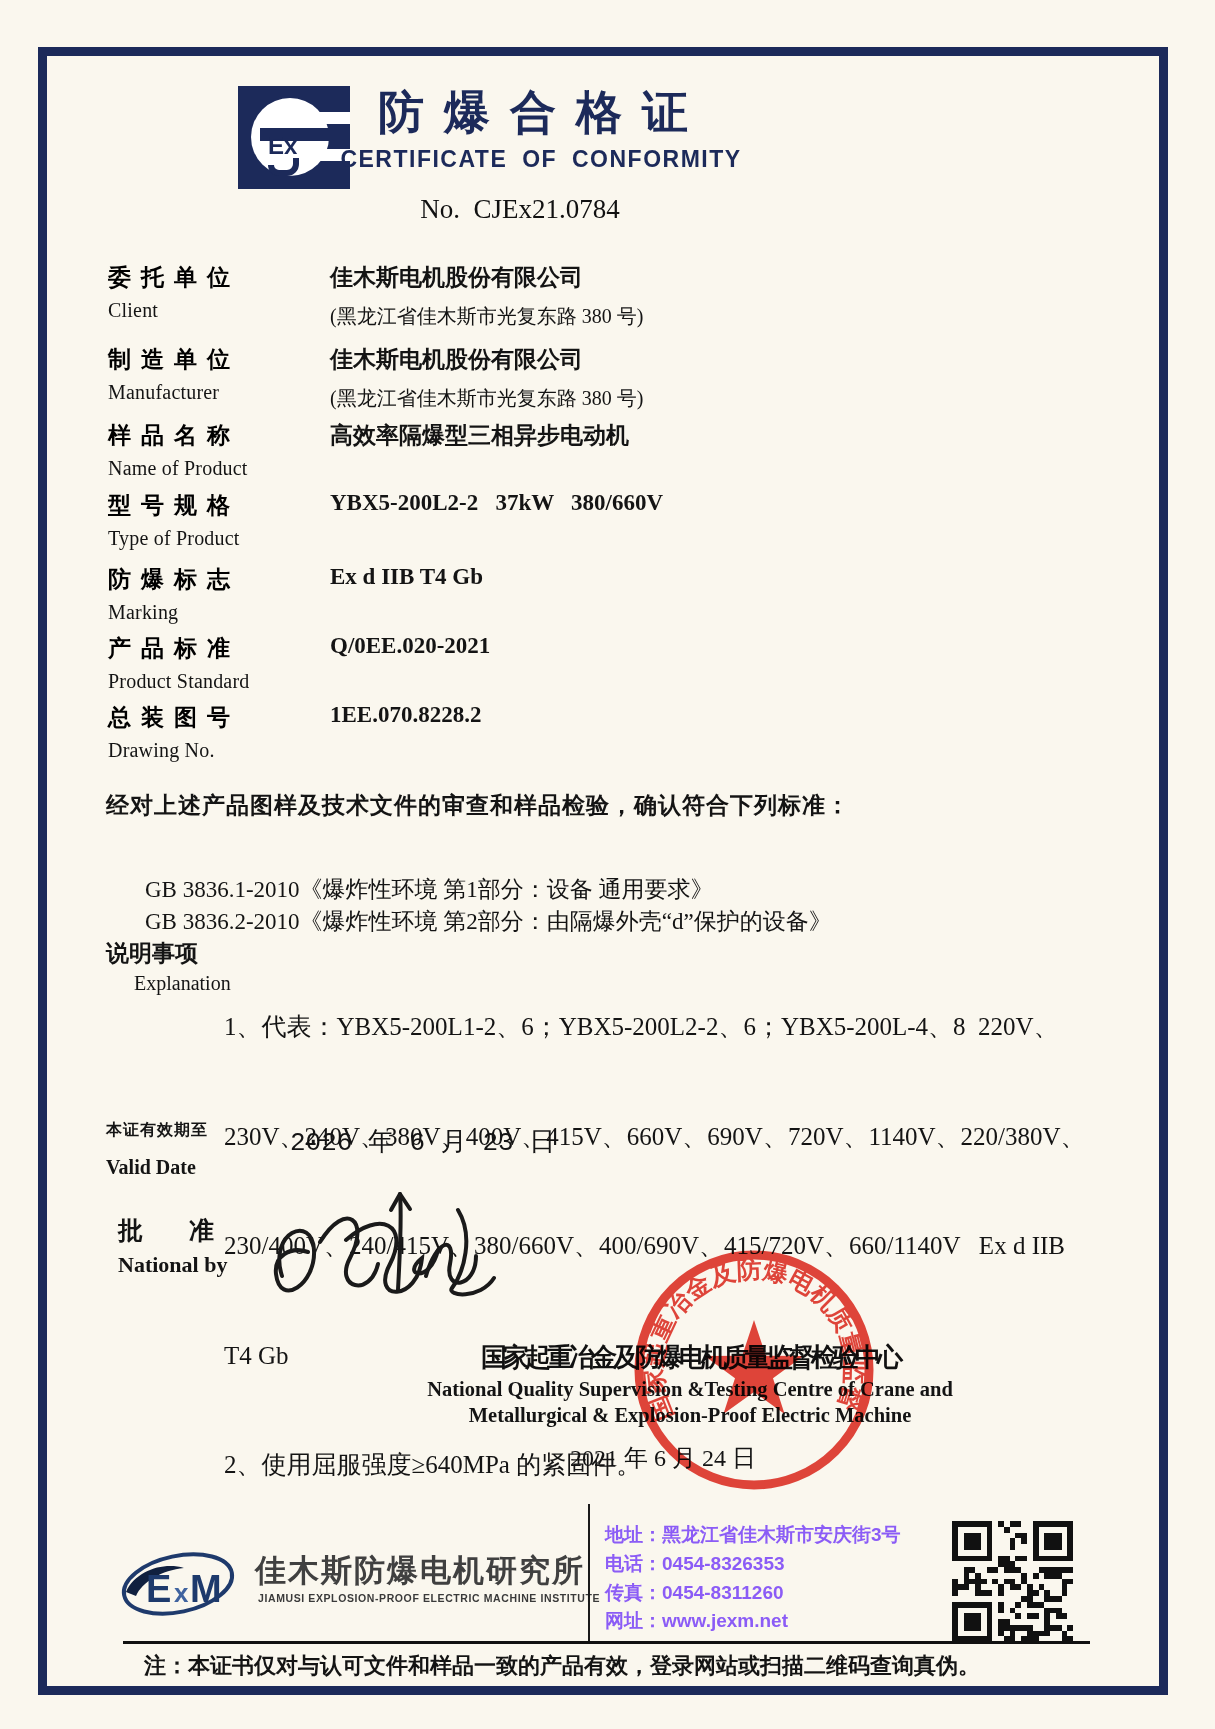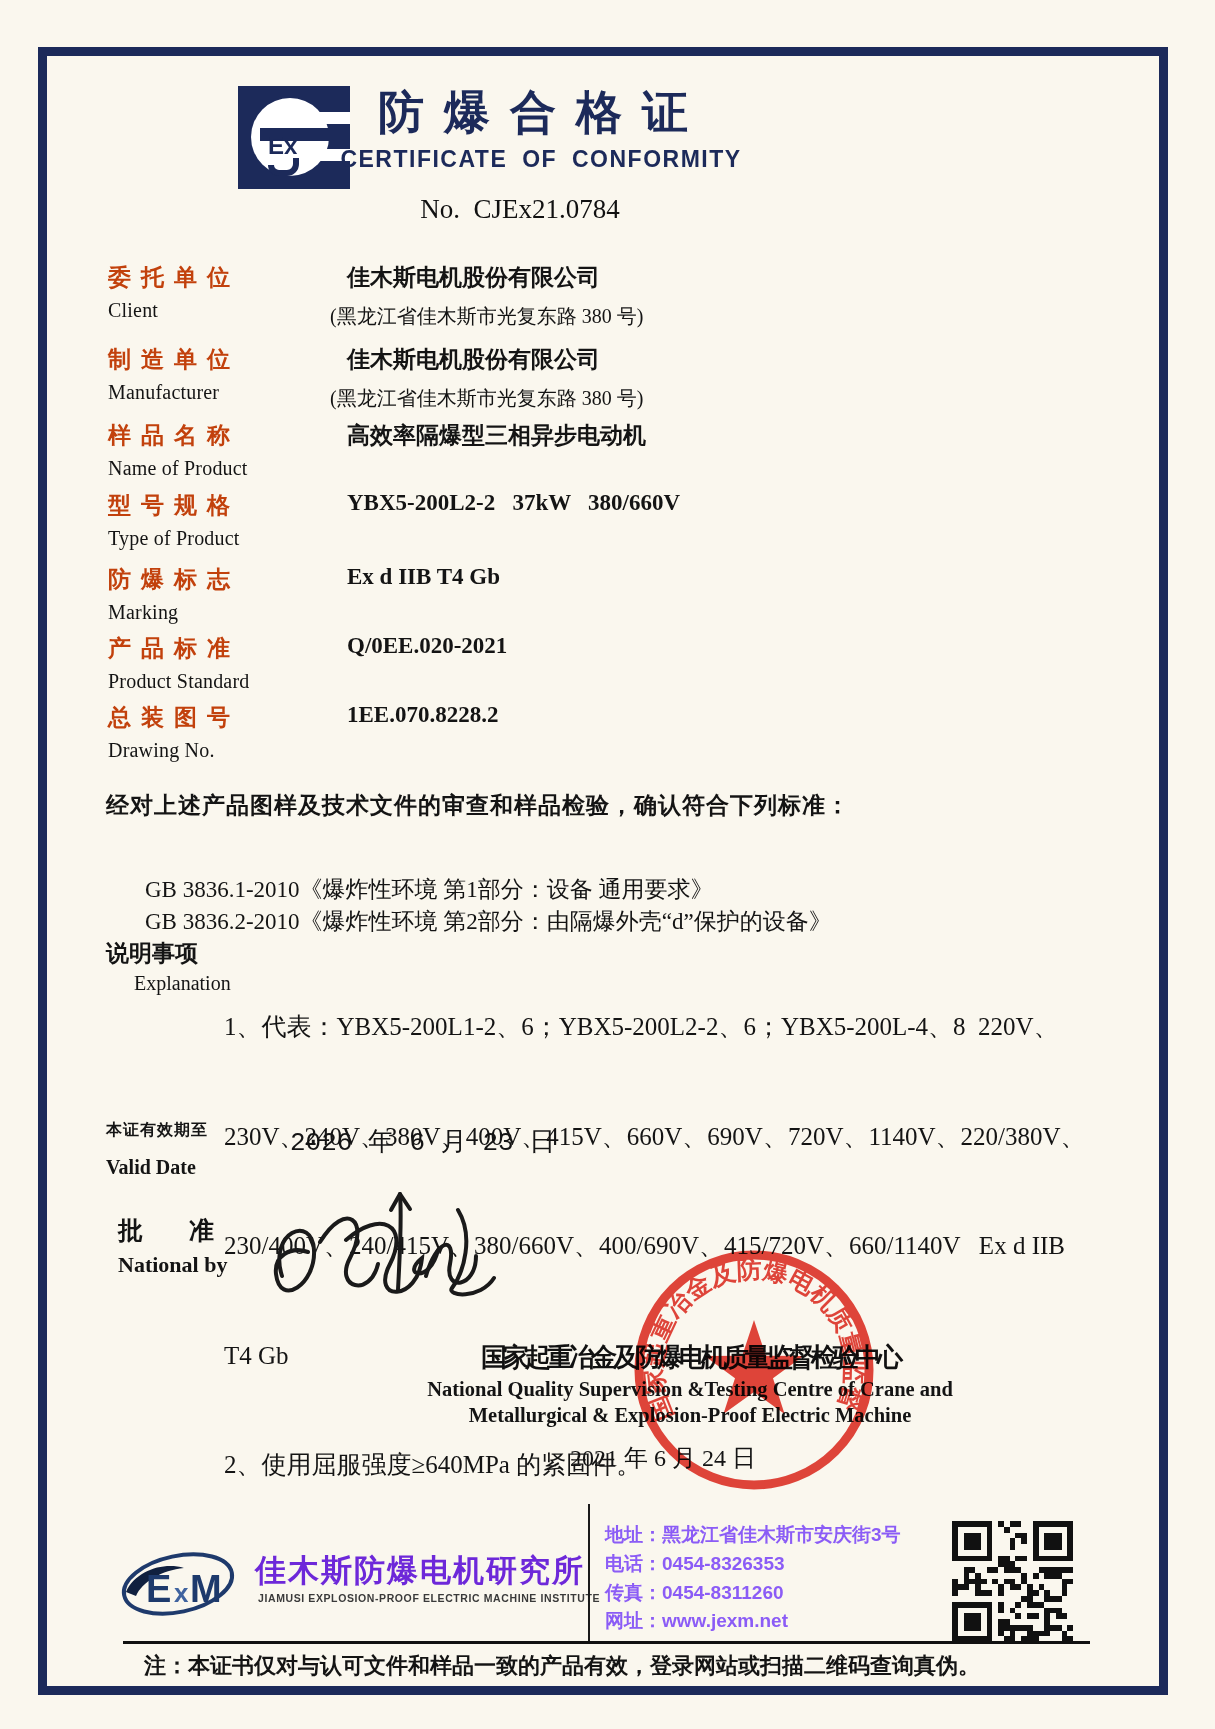--- a/index.html
+++ b/index.html
@@ -12,24 +12,24 @@
 
   .title-cn{left:543px;top:82px;font-size:46px;font-weight:700;letter-spacing:20px;
             font-family:"Liberation Serif",serif;color:#1c2a5a;white-space:nowrap;}
   .title-en{left:541px;top:146px;font-size:23px;font-weight:700;letter-spacing:1.5px;
             word-spacing:7px;font-family:Liberation Sans, sans-serif;color:#1c2a5a;white-space:nowrap;}
   .cert-no{left:520px;top:194px;font-size:27px;font-family:"Liberation Serif",serif;
            color:#111;white-space:pre;}
 
   .field-row{position:absolute;left:0;width:100%;}
   .f-label{position:absolute;left:108px;white-space:nowrap;}
-  .f-label .cn{font-size:23px;font-weight:700;letter-spacing:10px;color:#c2410c;}
+  .f-label .cn{font-size:23px;font-weight:700;letter-spacing:10px;color:#000000;}
   .f-label .en{font-size:20px;font-family:"Liberation Serif",serif;margin-top:6px;letter-spacing:.2px;}
   .f-value{position:absolute;left:330px;white-space:nowrap;}
-  .f-value .val{font-size:23px;font-weight:700;font-family:"Liberation Serif",serif;white-space:pre;margin-left:17px;}
+  .f-value .val{font-size:23px;font-weight:700;font-family:"Liberation Serif",serif;white-space:pre;}
   .f-value .note{font-size:20px;font-family:"Liberation Serif",serif;margin-top:10px;}
 
   .stmt-cn{left:106px;top:790px;font-size:23px;font-weight:700;letter-spacing:1px;white-space:nowrap;}
   .stmt-en{left:106px;top:822px;width:980px;font-size:20.5px;line-height:27px;
            font-family:"Liberation Serif",serif;}
   .std{left:145px;font-size:23px;font-family:"Liberation Serif",serif;white-space:nowrap;}
 
   .exp-label-cn{left:106px;top:938px;font-size:23px;font-weight:700;}
   .exp-label-en{left:106px;top:972px;font-size:20px;font-family:"Liberation Serif",serif;margin-left:28px;}
   .exp-lines{left:224px;top:936px;font-size:25px;line-height:36.5px;
@@ -43,21 +43,21 @@
   .appr-en{left:118px;top:1252px;font-size:22px;font-weight:700;font-family:"Liberation Serif",serif;}
 
   .issuer-cn{left:690px;top:1340px;font-size:26px;font-weight:700;letter-spacing:-4px;
              white-space:nowrap;color:#111;}
   .issuer-en{font-size:20.5px;font-weight:700;font-family:"Liberation Serif",serif;white-space:nowrap;}
   .issue-date{left:663px;top:1442px;font-size:24px;font-family:"Liberation Serif",serif;white-space:pre;}
 
   .stamp{left:628px;top:1244px;mix-blend-mode:multiply;opacity:.9;}
   .sig{left:250px;top:1180px;}
 
-  .inst-cn{left:255px;top:1550px;font-size:31px;font-weight:700;color:#6d28d9;letter-spacing:2px;white-space:nowrap;}
+  .inst-cn{left:255px;top:1550px;font-size:31px;font-weight:700;color:#404040;letter-spacing:2px;white-space:nowrap;}
   .inst-en{left:258px;top:1592px;font-size:10.5px;font-weight:700;color:#3a3a3a;letter-spacing:.6px;white-space:nowrap;}
   .f-divider{left:588px;top:1504px;width:2px;height:140px;background:#1a1a1a;}
   .contact-row{left:605px;font-size:19px;font-weight:600;color:#8b5cf6;white-space:nowrap;}
   .qr{left:952px;top:1520px;width:122px;height:124px;}
   .f-rule{left:123px;top:1641px;width:967px;height:3px;background:#111;}
   .footnote{left:562px;top:1651px;font-size:22px;font-weight:700;white-space:nowrap;}
 </style>
 </head>
 <body>
 

